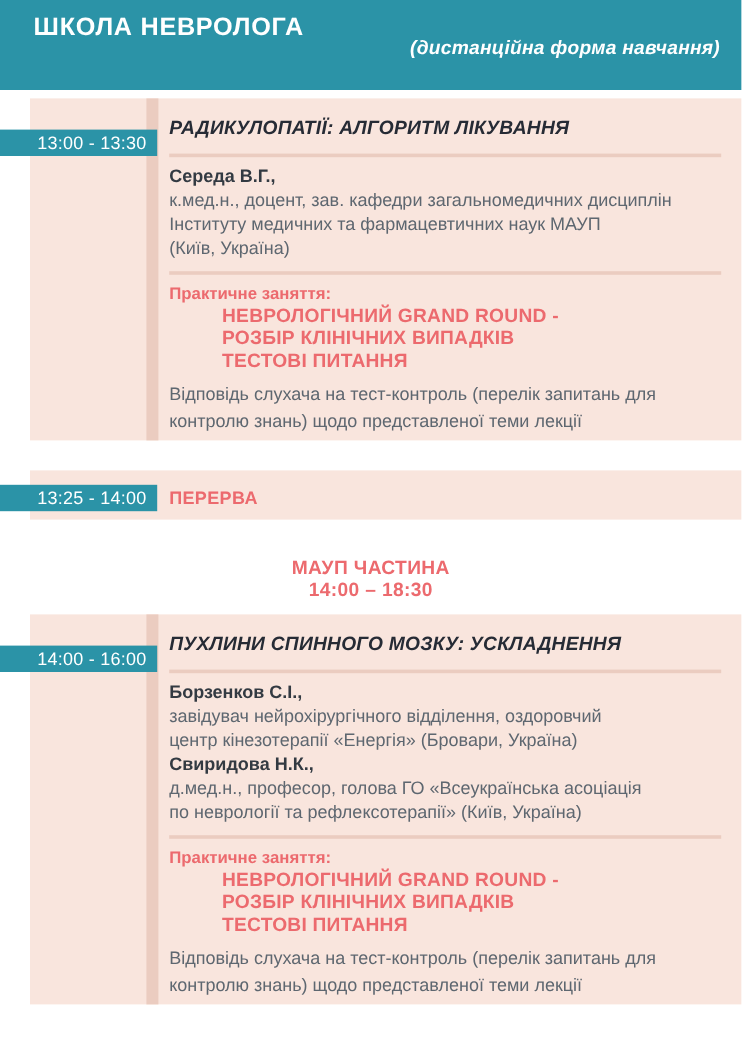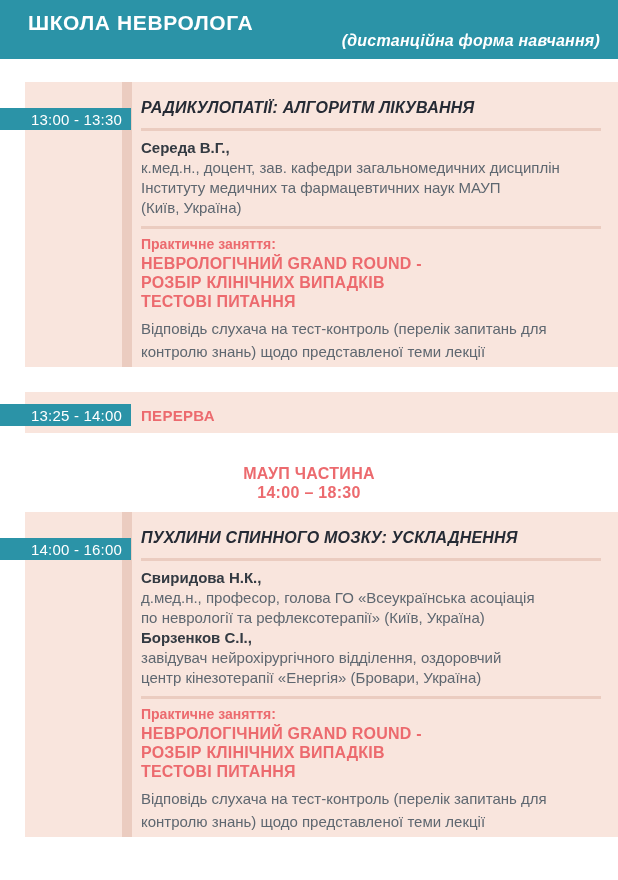--- a/index.html
+++ b/index.html
@@ -6,21 +6,21 @@
   body {
     width: 618px; height: 880px;
     background: #ffffff;
     font-family: "Liberation Sans", sans-serif;
     -webkit-font-smoothing: antialiased;
   }
   .page { position: relative; width: 618px; height: 880px; overflow: hidden; background: #ffffff; }
 
   
   .topbar {
-    position: absolute; top: 0; left: 0; right: 0; height: 59px;
+    position: absolute; top: 0; left: 0; right: 0; height: 75px;
     background: #2b93a7;
     display: flex; justify-content: space-between; align-items: flex-start;
     padding: 11px 18px 0 28px; box-sizing: border-box;
   }
   .topbar-title {
     color: #ffffff; font-size: 21px; font-weight: bold; letter-spacing: 0.6px;
   }
   .topbar-subtitle {
     color: #ffffff; font-size: 16px; font-weight: bold; font-style: italic;
     margin-top: 21px; letter-spacing: 0.2px;
@@ -55,21 +55,21 @@
     font-size: 15px; font-weight: bold; color: #333a42; line-height: 20px;
   }
   .speaker-desc {
     font-size: 15px; color: #5e6770; line-height: 20px; white-space: pre-line;
   }
   .practical-label {
     font-size: 14px; font-weight: bold; color: #ec6a6e; line-height: 19px;
   }
   .practical-title {
     font-size: 16px; font-weight: bold; color: #ec6a6e; line-height: 19px;
-    white-space: pre-line; letter-spacing: 0.2px;
+    white-space: pre-line; letter-spacing: 0.2px; margin-left: 44px;
   }
   .practical-desc {
     font-size: 15px; color: #5e6770; line-height: 23px; margin-top: 6px;
     white-space: pre-line;
   }
 
   
   .break-row {
     position: absolute; left: 25px; right: 0; top: 392px; height: 41px;
     background: #f9e5dd; box-sizing: border-box;
@@ -130,28 +130,28 @@
     <div class="line">МАУП ЧАСТИНА</div>
     <div class="line">14:00 – 18:30</div>
   </div>
 
   <div class="session session-2">
     <div class="accent-bar"></div>
     <div class="time-box">14:00 - 16:00</div>
     <h2 class="session-title">ПУХЛИНИ СПИННОГО МОЗКУ: УСКЛАДНЕННЯ</h2>
     <div class="divider d1"></div>
     <div class="speaker">
+      <div class="speaker-name">Борзенков С.І.,</div>
+      <div class="speaker-desc">завідувач нейрохірургічного відділення, оздоровчий
+центр кінезотерапії «Енергія» (Бровари, Україна)</div>
+    </div>
+    <div class="speaker">
       <div class="speaker-name">Свиридова Н.К.,</div>
       <div class="speaker-desc">д.мед.н., професор, голова ГО «Всеукраїнська асоціація
 по неврології та рефлексотерапії» (Київ, Україна)</div>
-    </div>
-    <div class="speaker">
-      <div class="speaker-name">Борзенков С.І.,</div>
-      <div class="speaker-desc">завідувач нейрохірургічного відділення, оздоровчий
-центр кінезотерапії «Енергія» (Бровари, Україна)</div>
     </div>
     <div class="divider d2"></div>
     <div class="practical">
       <div class="practical-label">Практичне заняття:</div>
       <div class="practical-title">НЕВРОЛОГІЧНИЙ GRAND ROUND -
 РОЗБІР КЛІНІЧНИХ ВИПАДКІВ
 ТЕСТОВІ ПИТАННЯ</div>
       <div class="practical-desc">Відповідь слухача на тест-контроль (перелік запитань для
 контролю знань) щодо представленої теми лекції</div>
     </div>

